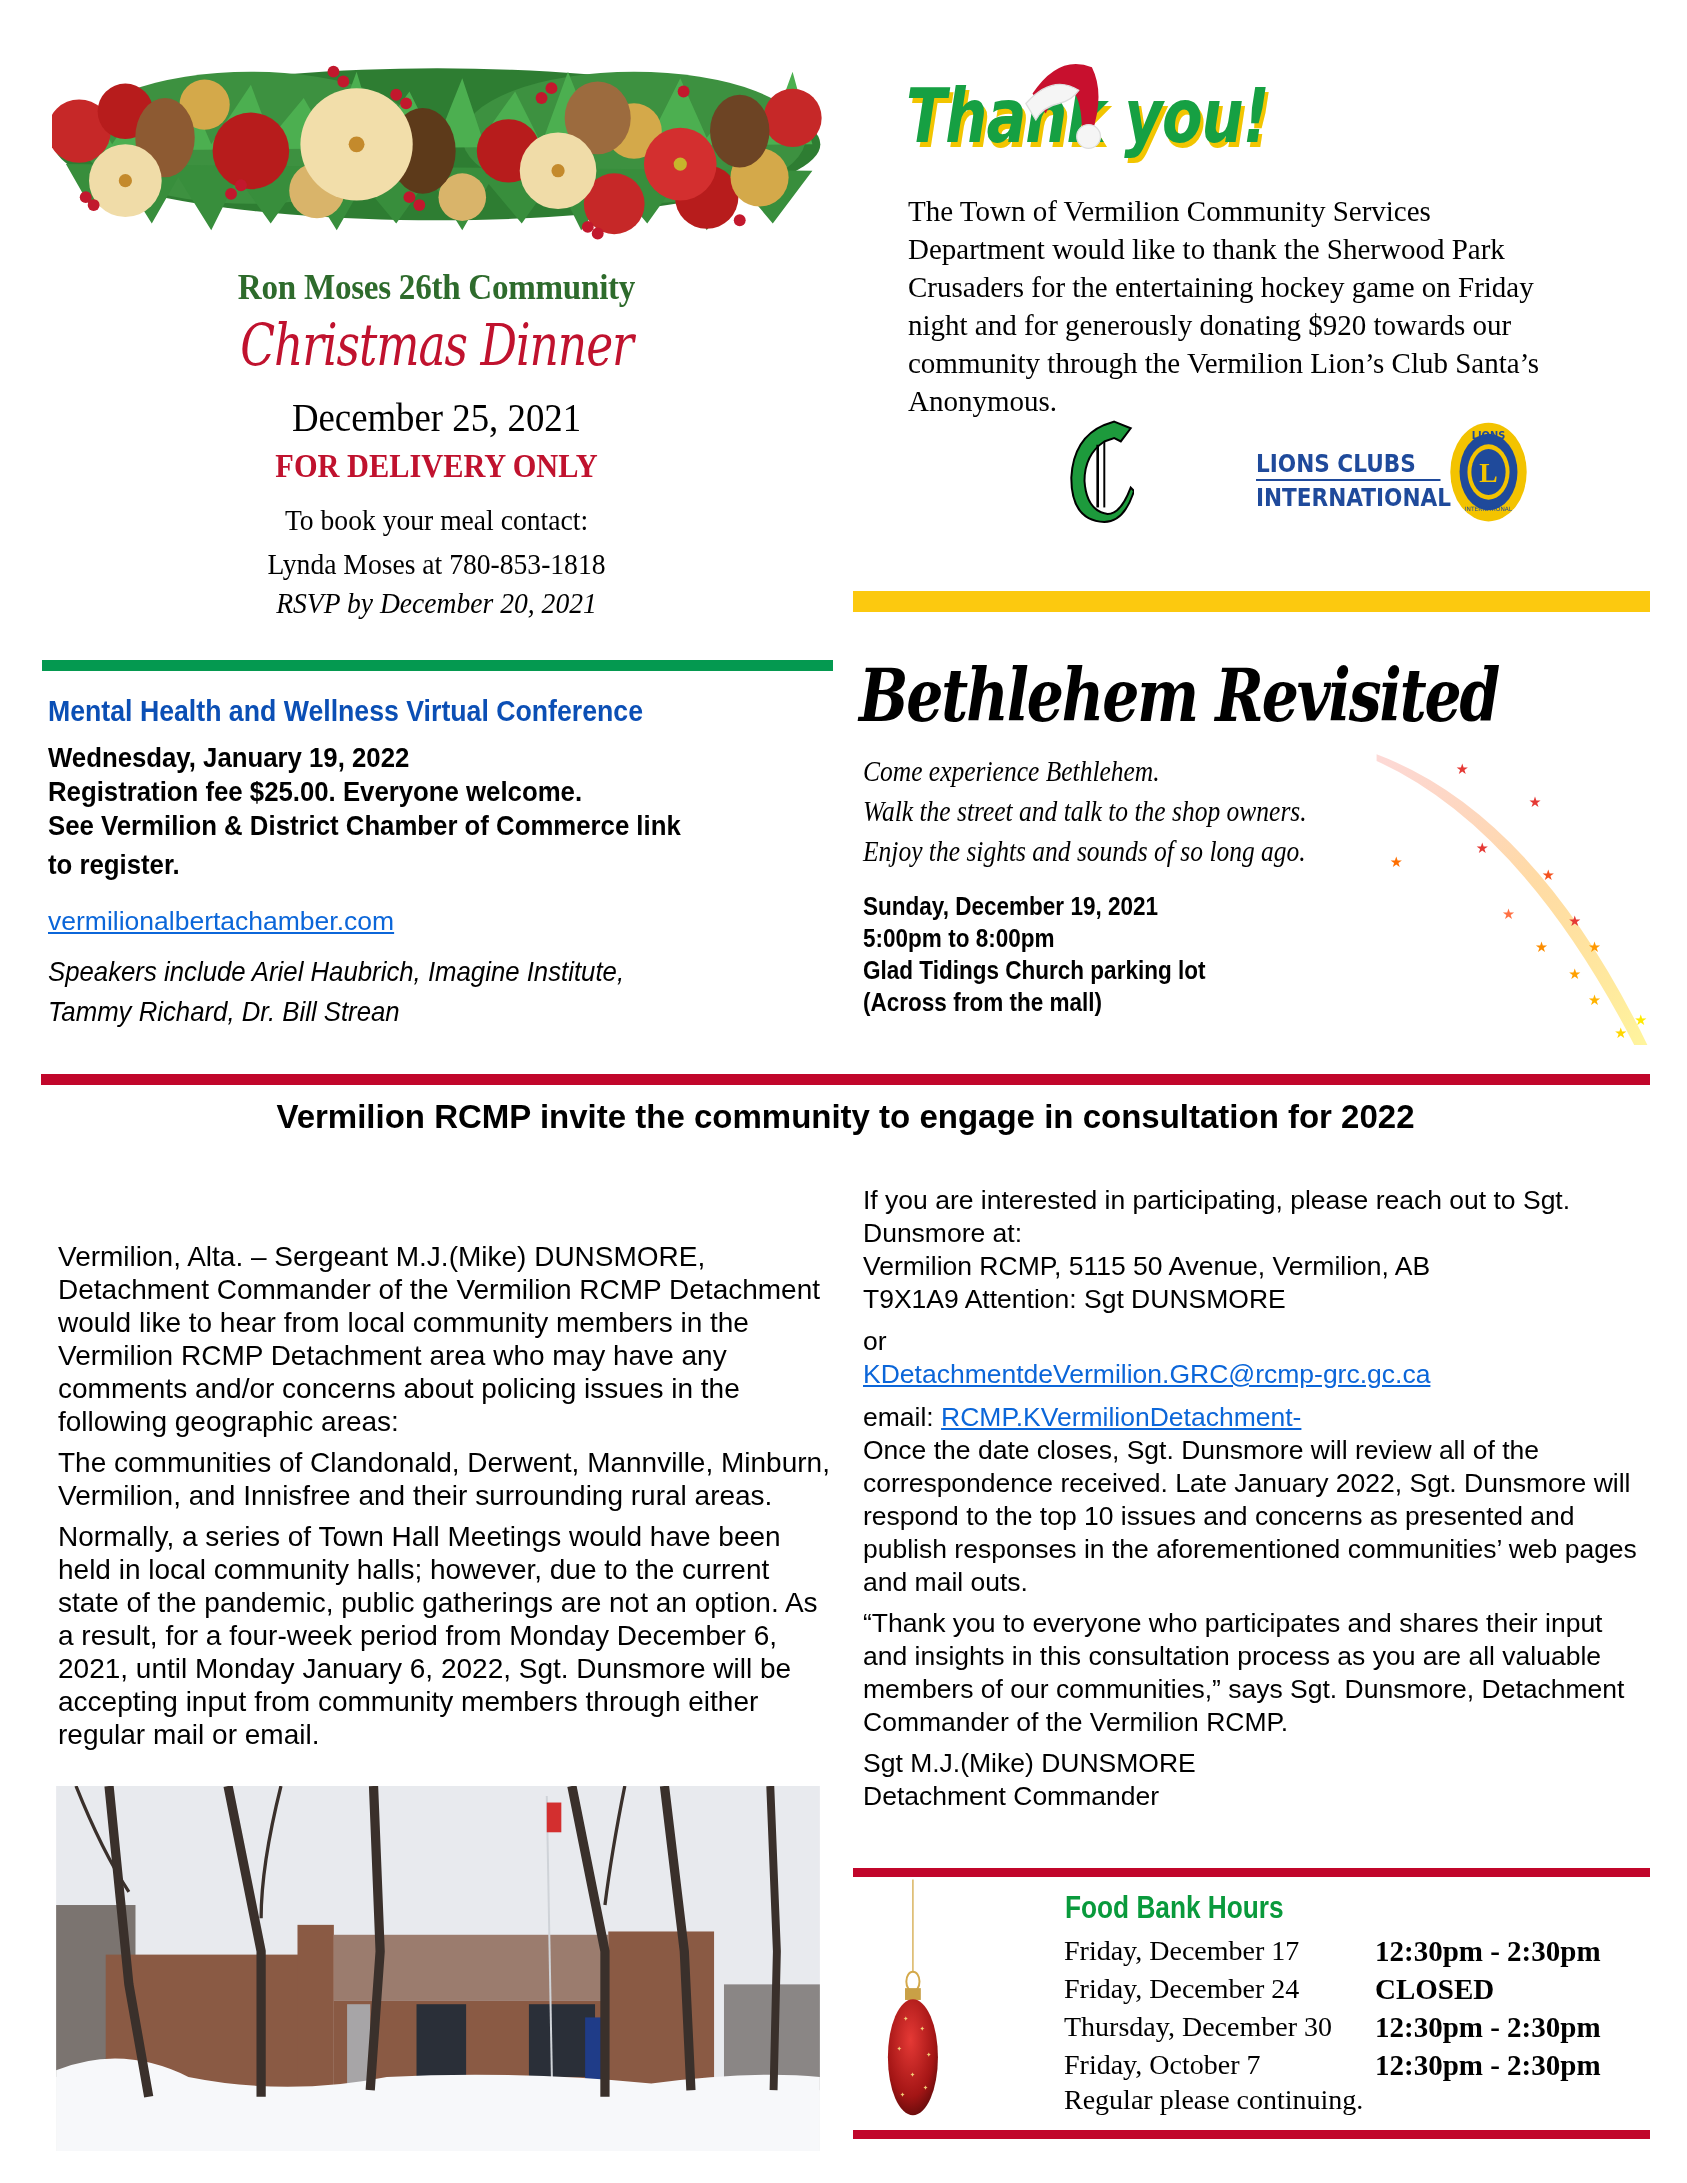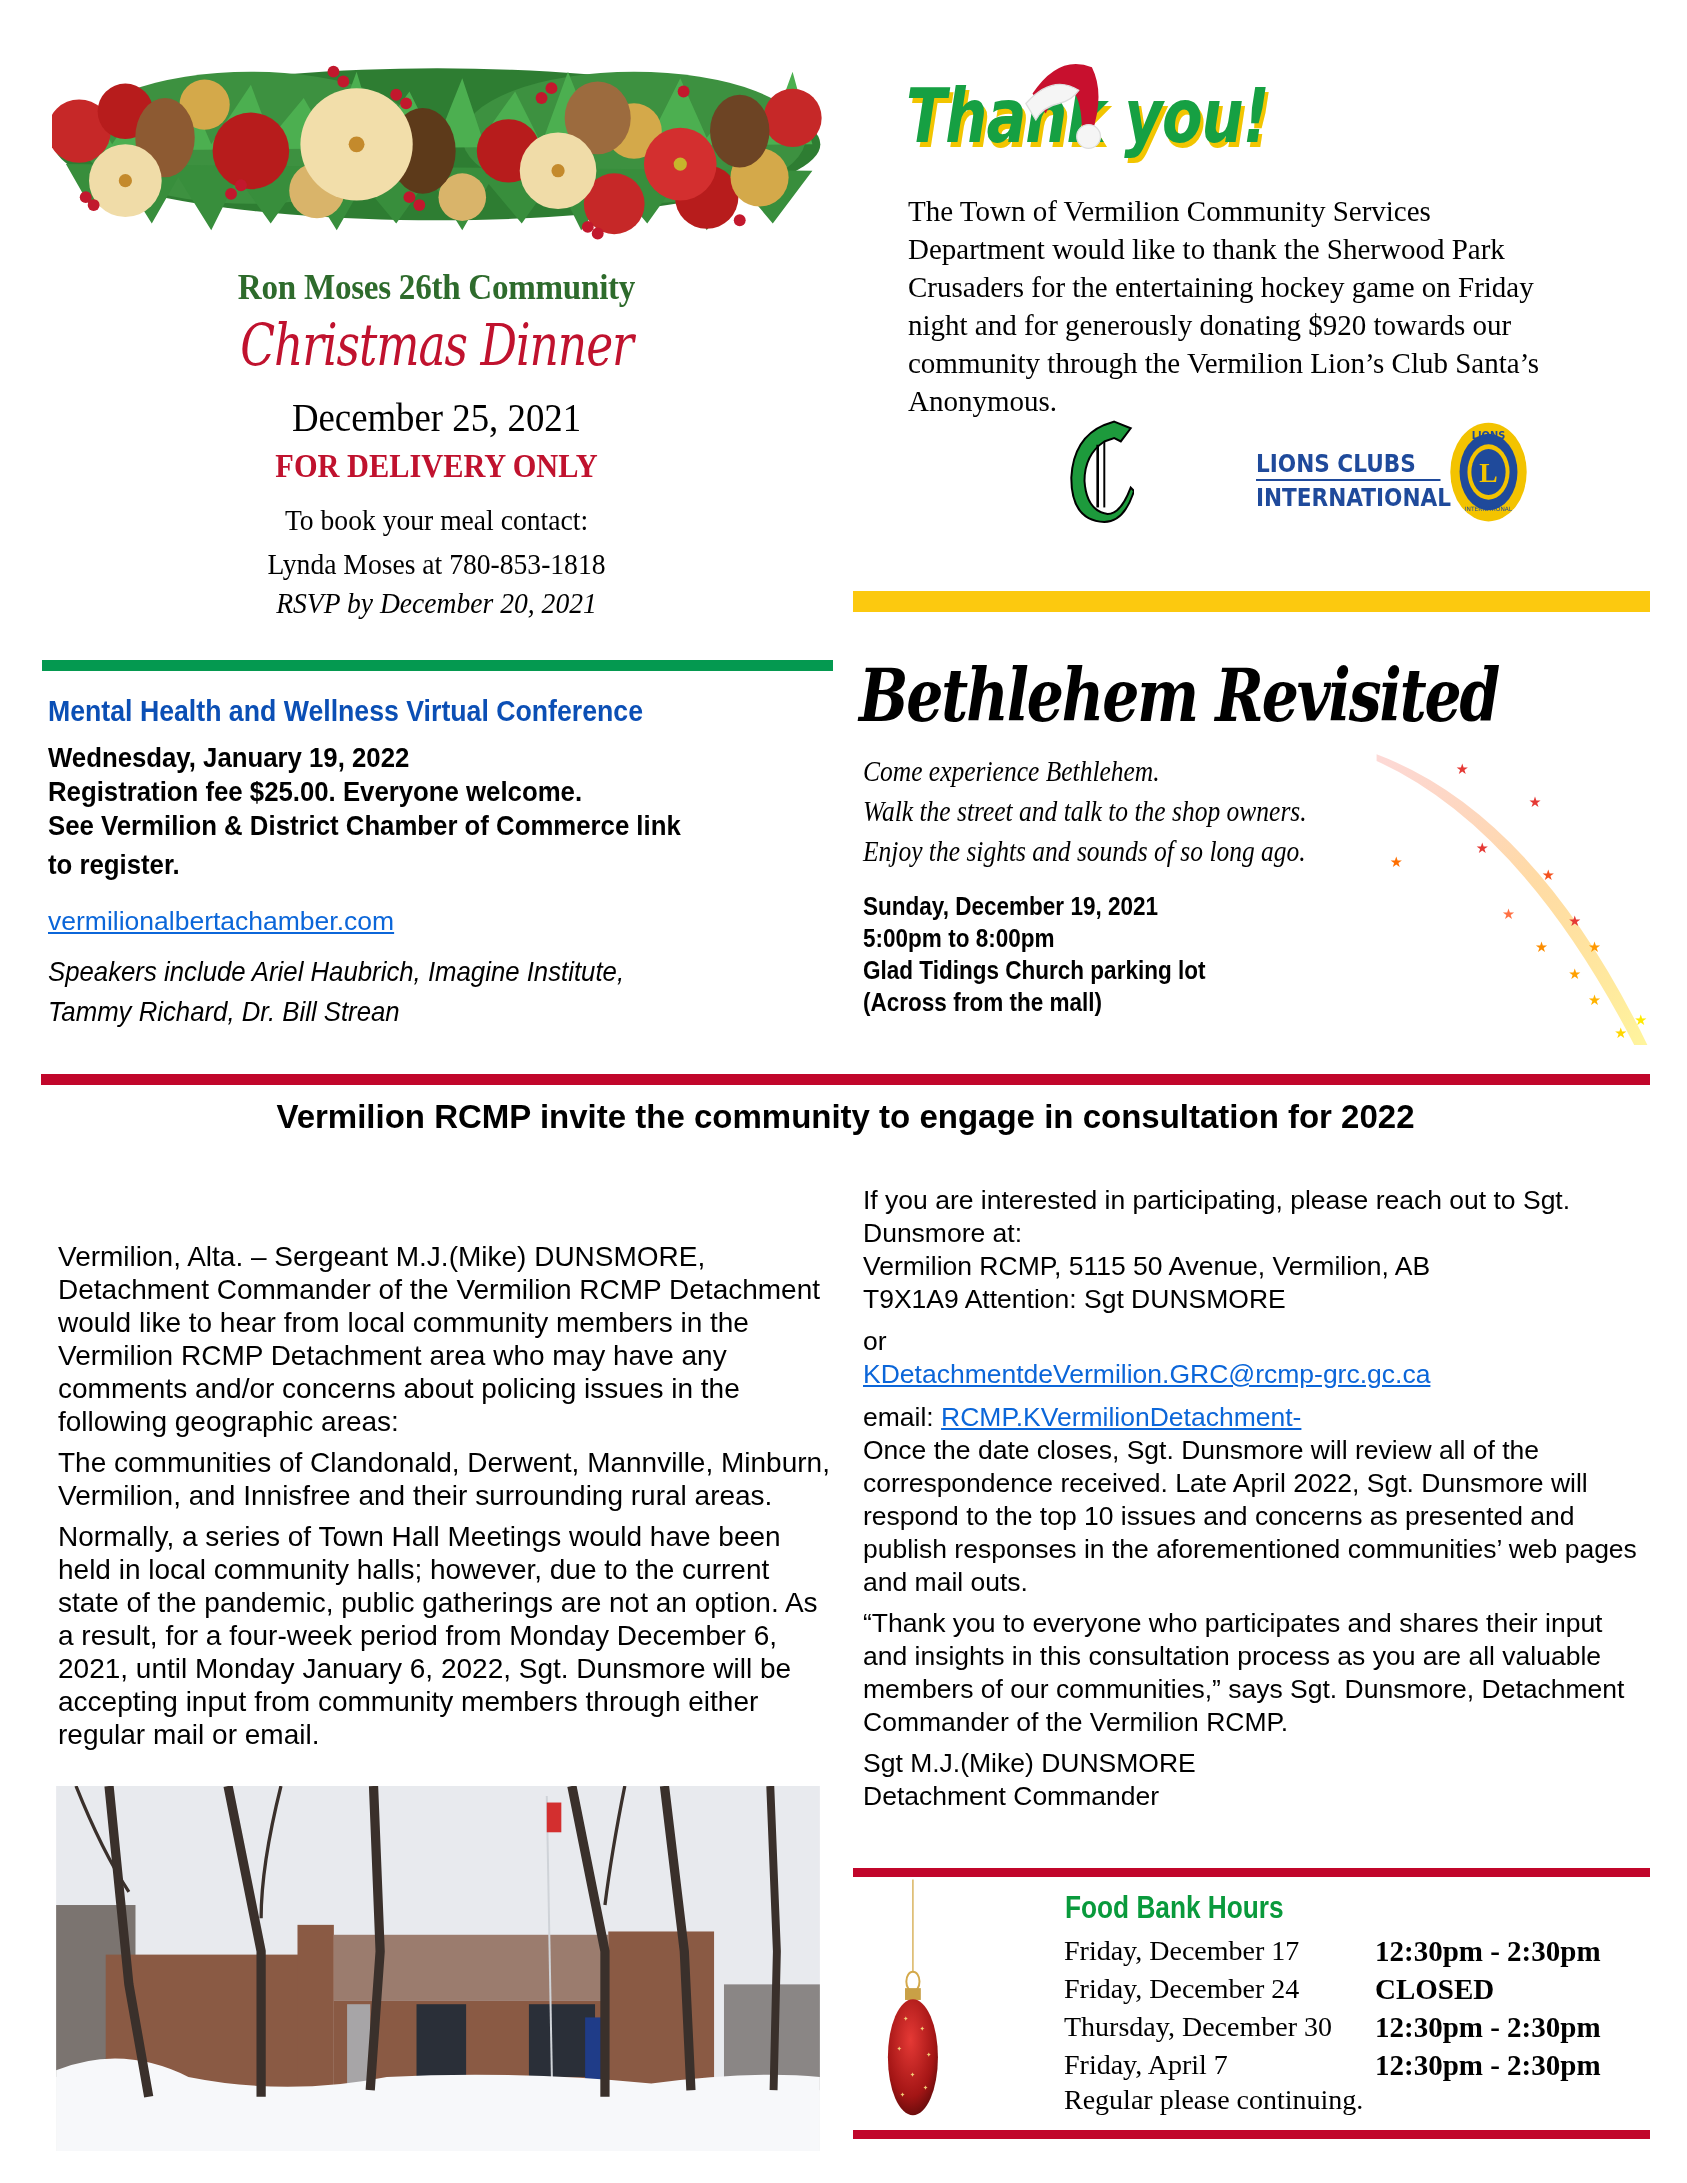--- a/index.html
+++ b/index.html
@@ -258,21 +258,21 @@
   <p style="margin:0">If you are interested in participating, please reach out to Sgt. Dunsmore at:</p>
   <div>Vermilion RCMP, 5115 50 Avenue, Vermilion, AB</div>
   <div>T9X1A9 Attention:  Sgt DUNSMORE</div>
   <div class="center" style="margin-top:9.3px">or</div>
   <div class="center" style="margin-bottom:8px">
     <span class="email-link">KDetachmentdeVermilion.GRC@rcmp-grc.gc.ca</span>
   </div>
   <div class="center" style="margin-top:9.3px">
     <span>email: </span><span class="email-link">RCMP.KVermilionDetachment-</span>
   </div>
-  <p>Once the date closes, Sgt. Dunsmore will review all of the correspondence received. Late April 2022, Sgt. Dunsmore will respond to the top 10 issues and concerns as presented and publish responses in the aforementioned communities’ web pages and mail outs.</p>
+  <p>Once the date closes, Sgt. Dunsmore will review all of the correspondence received. Late January 2022, Sgt. Dunsmore will respond to the top 10 issues and concerns as presented and publish responses in the aforementioned communities’ web pages and mail outs.</p>
   <p>“Thank you to everyone who participates and shares their input and insights in this consultation process as you are all valuable members of our communities,” says Sgt. Dunsmore, Detachment Commander of the Vermilion RCMP.</p>
   <div>Sgt M.J.(Mike) DUNSMORE</div>
   <div>Detachment Commander</div>
 </div>
 
 <div class="abs bar-red-fb-top"></div>
 <svg id="ornament" class="abs" viewBox="0 0 120 360">
   <defs>
     <radialGradient id="orn" cx="0.45" cy="0.35" r="0.7">
       <stop offset="0" stop-color="#e53935"></stop>
@@ -303,20 +303,20 @@
   </tr>
   <tr>
     <td class="day">Friday, December 24</td>
     <td class="hours">CLOSED</td>
   </tr>
   <tr>
     <td class="day">Thursday, December 30</td>
     <td class="hours">12:30pm - 2:30pm</td>
   </tr>
   <tr>
-    <td class="day">Friday, April 7</td>
+    <td class="day">Friday, October 7</td>
     <td class="hours">12:30pm - 2:30pm</td>
   </tr>
 </tbody>
   </table>
 <div class="abs fb-note">Regular please continuing.</div>
 <div class="abs bar-red-fb-bot"></div>
 
 
 </body></html>

